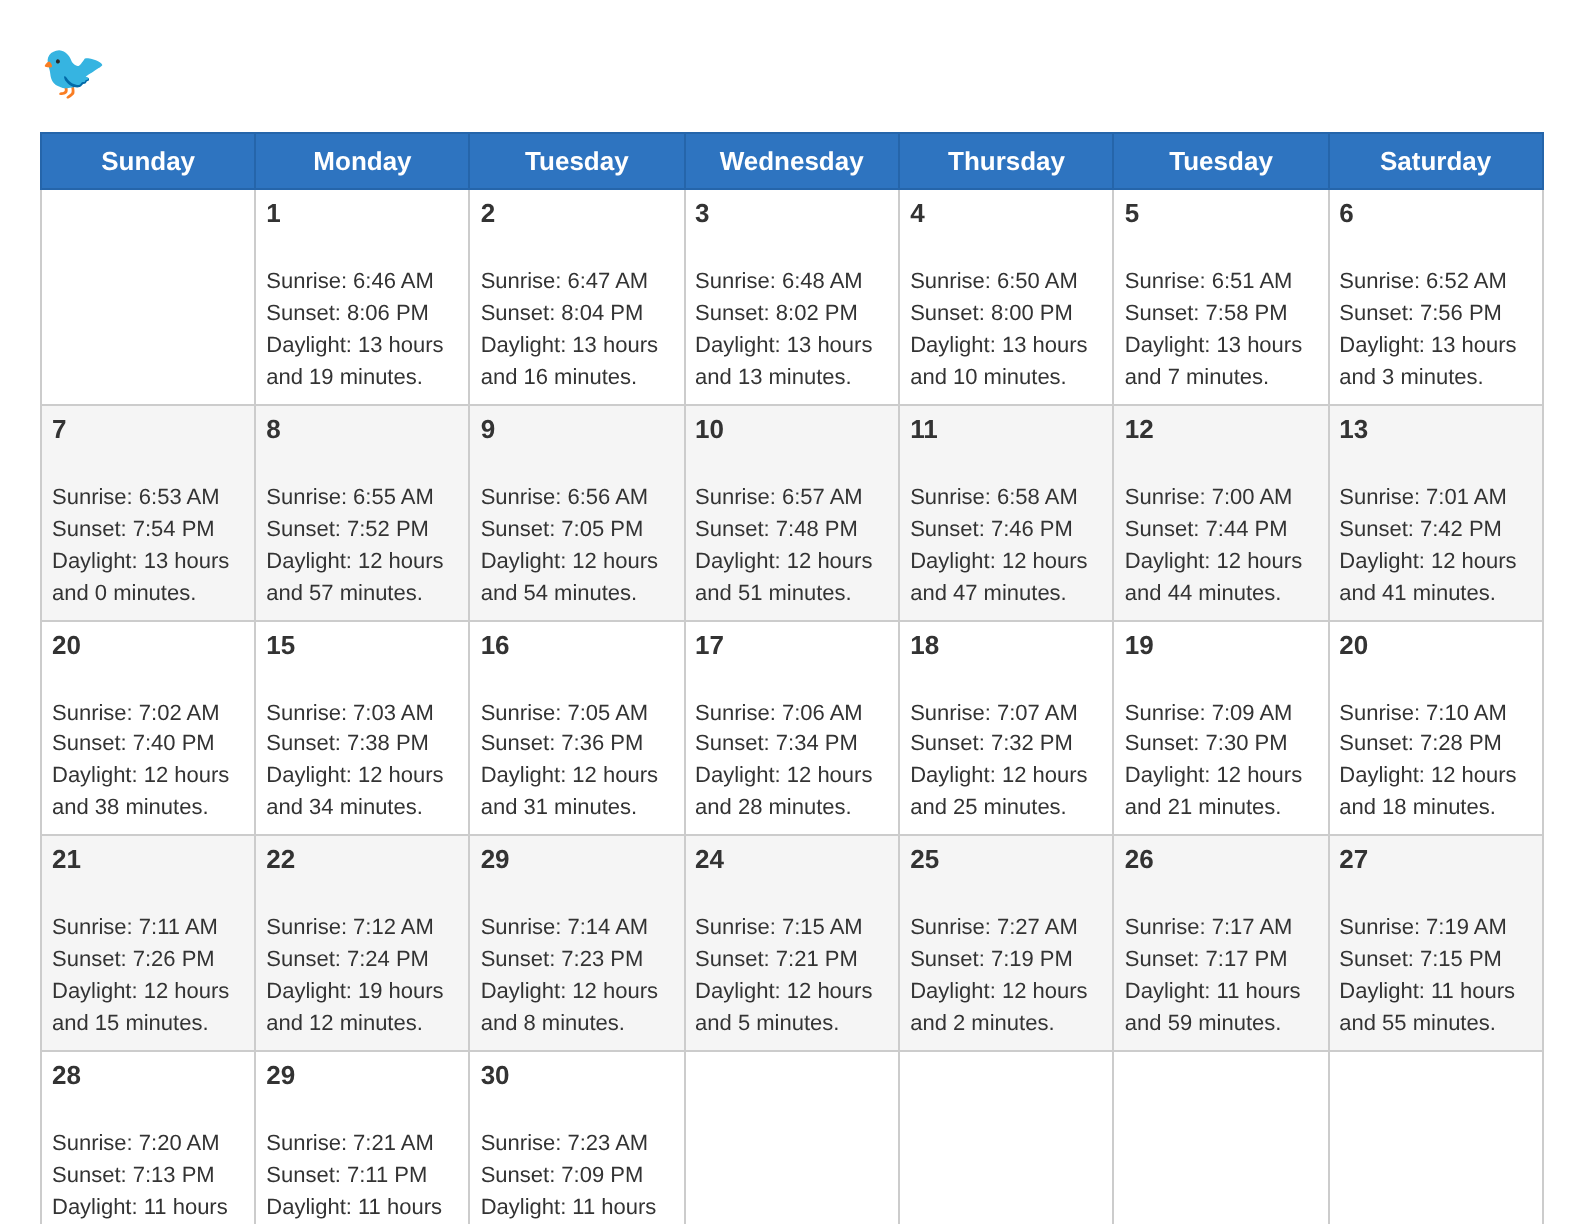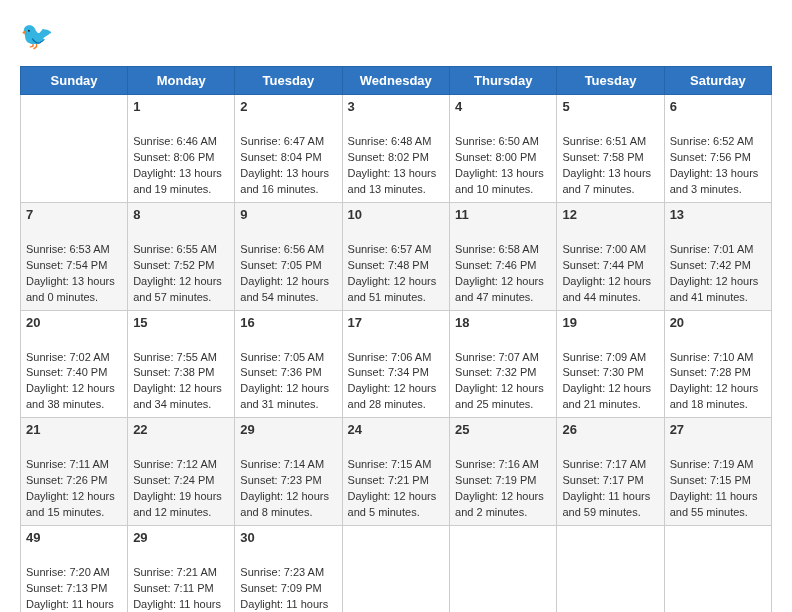--- a/index.html
+++ b/index.html
@@ -236,21 +236,21 @@
           <span class="day-num">20</span>
         <div class="day-info">
           <span>Sunrise: 7:02 AM</span><br>
           <span>Sunset: 7:40 PM</span><br>
           <span>Daylight: 12 hours and 38 minutes.</span>
         </div>
         </td>
         <td>
           <span class="day-num">15</span>
         <div class="day-info">
-          <span>Sunrise: 7:55 AM</span><br>
+          <span>Sunrise: 7:03 AM</span><br>
           <span>Sunset: 7:38 PM</span><br>
           <span>Daylight: 12 hours and 34 minutes.</span>
         </div>
         </td>
         <td>
           <span class="day-num">16</span>
         <div class="day-info">
           <span>Sunrise: 7:05 AM</span><br>
           <span>Sunset: 7:36 PM</span><br>
           <span>Daylight: 12 hours and 31 minutes.</span>
@@ -318,21 +318,21 @@
           <span class="day-num">24</span>
         <div class="day-info">
           <span>Sunrise: 7:15 AM</span><br>
           <span>Sunset: 7:21 PM</span><br>
           <span>Daylight: 12 hours and 5 minutes.</span>
         </div>
         </td>
         <td>
           <span class="day-num">25</span>
         <div class="day-info">
-          <span>Sunrise: 7:16 AM</span><br>
+          <span>Sunrise: 7:27 AM</span><br>
           <span>Sunset: 7:19 PM</span><br>
           <span>Daylight: 12 hours and 2 minutes.</span>
         </div>
         </td>
         <td>
           <span class="day-num">26</span>
         <div class="day-info">
           <span>Sunrise: 7:17 AM</span><br>
           <span>Sunset: 7:17 PM</span><br>
           <span>Daylight: 11 hours and 59 minutes.</span>
@@ -342,21 +342,21 @@
           <span class="day-num">27</span>
         <div class="day-info">
           <span>Sunrise: 7:19 AM</span><br>
           <span>Sunset: 7:15 PM</span><br>
           <span>Daylight: 11 hours and 55 minutes.</span>
         </div>
         </td>
       </tr>
       <tr>
         <td>
-          <span class="day-num">49</span>
+          <span class="day-num">28</span>
         <div class="day-info">
           <span>Sunrise: 7:20 AM</span><br>
           <span>Sunset: 7:13 PM</span><br>
           <span>Daylight: 11 hours and 52 minutes.</span>
         </div>
         </td>
         <td>
           <span class="day-num">29</span>
         <div class="day-info">
           <span>Sunrise: 7:21 AM</span><br>

